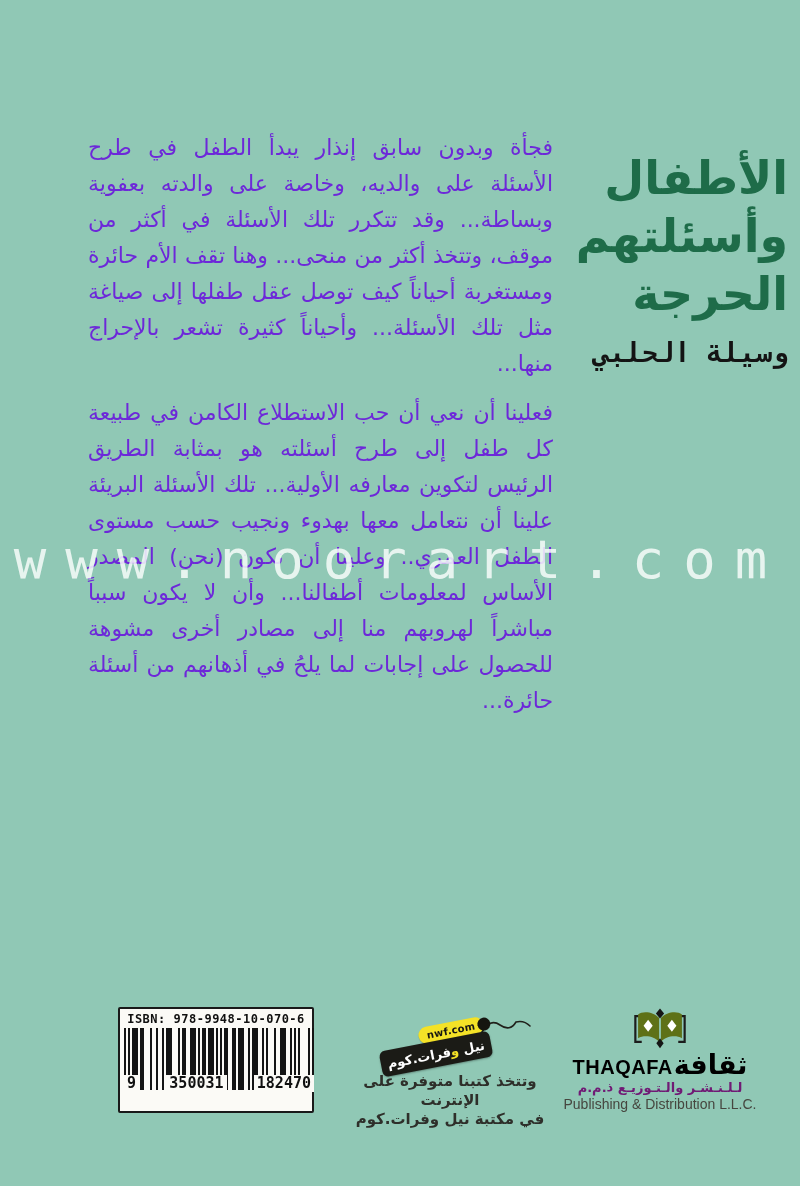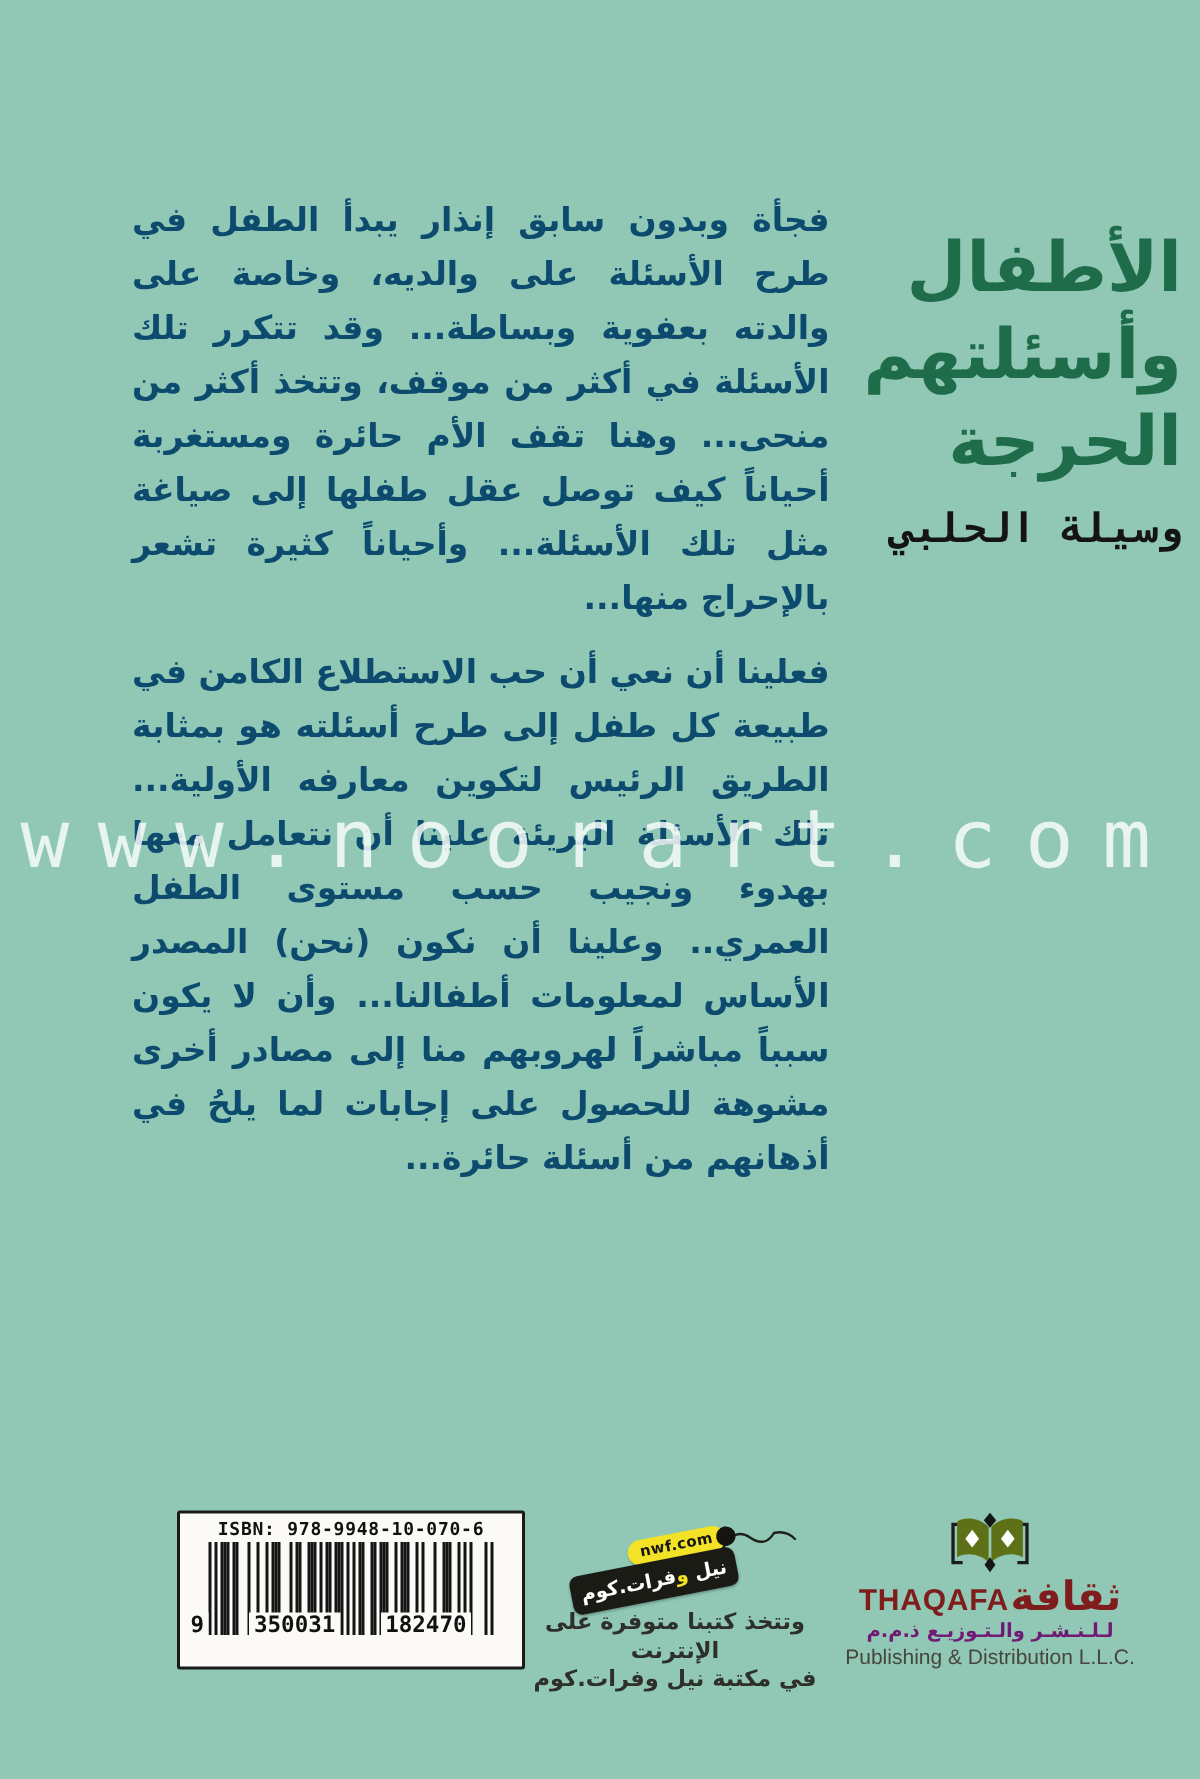--- a/index.html
+++ b/index.html
@@ -20,37 +20,37 @@
     color:#1e6c49;white-space:pre-line;letter-spacing:0;
   }
   .book-author{
     margin-top:14px;font-size:27px;font-weight:700;color:#141414;font-family:Liberation Mono, monospace;
   }
 
   
   .body-text{
     position:absolute;top:130px;left:88px;width:465px;
     direction:rtl;
-    font-size:22px;line-height:36px;font-weight:700;color:#0c4a6e;
+    font-size:22px;line-height:36px;font-weight:400;color:#6d28d9;
     text-align:justify;text-align-last:right;
   }
   .body-text p{margin:0 0 13px 0;}
 
   
   .watermark{
     position:absolute;top:528px;left:0;right:0;z-index:5;
     text-align:center;white-space:nowrap;
     font-family:"DejaVu Sans Mono",monospace;
     font-size:54px;letter-spacing:19px;
     color:rgba(247,251,249,0.85);
   }
 
   
   .barcode-box{
-    position:absolute;left:118px;top:1007px;width:232px;height:106px;
+    position:absolute;left:118px;top:1007px;width:196px;height:106px;
     background:#fbfaf6;border:2px solid #1a1a1a;border-radius:2px;
     box-sizing:border-box;padding:3px 4px 16px 4px;
   }
   .isbn-label{
     font-family:"DejaVu Sans Mono",monospace;
     font-size:12px;font-weight:700;color:#111;
     text-align:center;letter-spacing:0.5px;white-space:nowrap;
   }
   .bars{
     margin:2px auto 0 auto;width:190px;height:62px;
@@ -97,21 +97,21 @@
   .tag-black .waw{color:#f4e227;}
   .nwf-line{font-size:15px;font-weight:700;color:#2e2f2a;direction:rtl;line-height:19px;}
   .nwf-url{margin-top:2px;font-size:20px;font-weight:700;color:#b3272a;letter-spacing:1px;
     font-family:"Liberation Sans","DejaVu Sans",sans-serif;}
 
   
   .publisher-block{position:absolute;left:560px;top:1008px;width:200px;text-align:center;}
   .pub-icon{display:block;margin:0 auto;}
   .pub-name{
     margin-top:2px;display:flex;align-items:baseline;justify-content:center;gap:1px;
-    color:#7f1d1d;
+    color:#000000;
   }
   .pub-name .latin{font-size:20px;font-weight:700;letter-spacing:0.5px;
     font-family:"Liberation Sans","DejaVu Sans",sans-serif;}
   .pub-name .arabic{font-size:27px;font-weight:700;line-height:26px;}
   .pub-ar-line{margin-top:1px;font-size:13px;font-weight:700;color:#701a75;direction:rtl;line-height:15px;}
   .pub-en-line{margin-top:1px;font-size:14px;color:#46463f;
     font-family:"Liberation Sans","DejaVu Sans",sans-serif;}
 </style>
 </head>
 <body>

